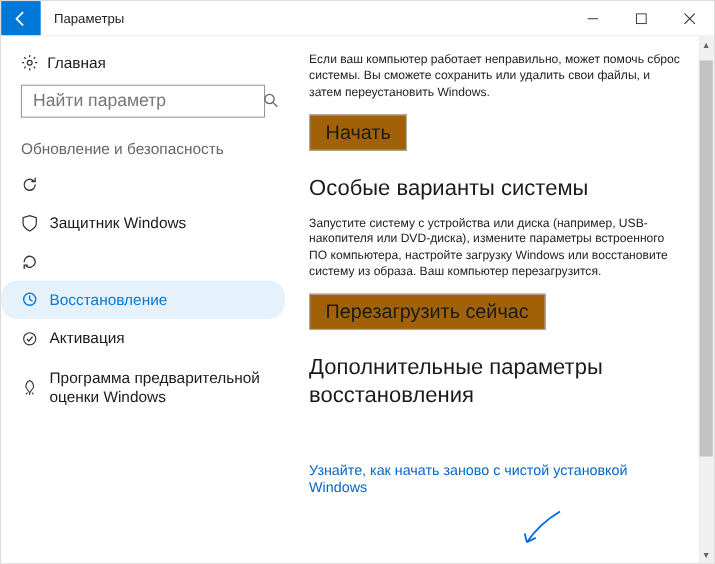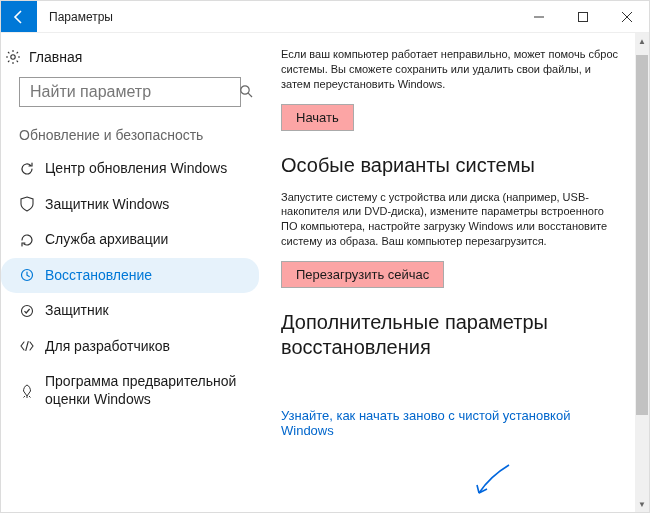--- a/index.html
+++ b/index.html
@@ -57,21 +57,21 @@
     position: relative;
   }
   .sidebar {
     width: 258px;
     padding: 10px 0 0 0;
     border-right: none;
   }
   .home-row {
     display: flex;
     align-items: center;
-    padding: 6px 18px 10px 4px;
+    padding: 6px 18px 10px 18px;
     font-size: 14px;
     cursor: pointer;
   }
   .home-row .icon { width: 24px; display:flex; align-items:center; }
   .search-wrap {
     padding: 2px 18px 10px 18px;
   }
   .search-box {
     border: 1px solid #999;
     height: 30px;
@@ -134,24 +134,24 @@
     line-height: 1.25;
   }
   .main p {
     margin: 0 0 12px 0;
     font-size: 11px;
     line-height: 1.35;
     color: #222;
   }
   .btn {
     display: inline-block;
-    background: #fca5a5;
+    background: #a16207;
     border: 1px solid #aaa;
     padding: 5px 14px;
-    font-size: 13px;
+    font-size: 18px;
     cursor: pointer;
     margin-bottom: 22px;
   }
   .link {
     color: #0066cc;
     font-size: 13px;
     cursor: pointer;
     margin-top: 48px;
   }
   .scrollbar-track {
@@ -241,69 +241,59 @@
     </div>
 
     <div class="category-label">Обновление и безопасность</div>
 
     <div class="nav-item">
       <span class="icon">
         <svg width="16" height="16" viewBox="0 0 16 16">
             <path d="M13 8a5 5 0 1 1-1.6-3.7M13 2v3h-3" stroke="#333" fill="none" stroke-width="1.2" stroke-linecap="round"></path>
           </svg>
       </span>
-      <span class="label">Центр обновления Windows</span>
     </div>
 
     <div class="nav-item">
       <span class="icon">
         <svg width="16" height="16" viewBox="0 0 16 16">
             <path d="M8 1 L14 3 V8 C14 12 8 15 8 15 C8 15 2 12 2 8 V3 Z" stroke="#333" fill="none" stroke-width="1.1"></path>
           </svg>
       </span>
       <span class="label">Защитник Windows</span>
     </div>
 
     <div class="nav-item">
       <span class="icon">
         <svg width="16" height="16" viewBox="0 0 16 16">
             <path d="M3 8a5 5 0 1 1 2 4M3 14v-3h3" stroke="#333" fill="none" stroke-width="1.2" stroke-linecap="round"></path>
           </svg>
       </span>
-      <span class="label">Служба архивации</span>
     </div>
 
     <div class="nav-item active">
       <span class="icon">
         <svg width="16" height="16" viewBox="0 0 16 16">
             <circle cx="8" cy="8" r="5.5" stroke="#0078d7" fill="none" stroke-width="1.2"></circle>
             <path d="M8 5v3.2l2.2 1.4" stroke="#0078d7" fill="none" stroke-width="1.2" stroke-linecap="round"></path>
           </svg>
       </span>
       <span class="label">Восстановление</span>
     </div>
 
     <div class="nav-item">
       <span class="icon">
         <svg width="16" height="16" viewBox="0 0 16 16">
             <circle cx="8" cy="8" r="5.5" stroke="#333" fill="none" stroke-width="1.1"></circle>
             <path d="M5.5 8.2 7.2 10 10.6 6" stroke="#333" fill="none" stroke-width="1.2"></path>
           </svg>
       </span>
-      <span class="label">Защитник</span>
-    </div>
-
-    <div class="nav-item">
-      <span class="icon">
-        <svg width="16" height="16" viewBox="0 0 16 16">
-            <path d="M5 4 2 8l3 4M11 4l3 4-3 4M9.2 3.5 6.8 12.5" stroke="#333" fill="none" stroke-width="1.1" stroke-linecap="round"></path>
-          </svg>
-      </span>
-      <span class="label">Для разработчиков</span>
-    </div>
+      <span class="label">Активация</span>
+    </div>
+
 
     <div class="nav-item">
       <span class="icon">
         <svg width="16" height="16" viewBox="0 0 16 16">
             <path d="M8 2c2.5 1 3.5 4 3.5 6L8 13 4.5 8c0-2 1-5 3.5-6zM6 13l-1.5 1.5M10 13l1.5 1.5M8 13v2" stroke="#333" fill="none" stroke-width="1"></path>
           </svg>
       </span>
       <span class="label">Программа предварительной оценки Windows</span>
     </div>
   </div>

